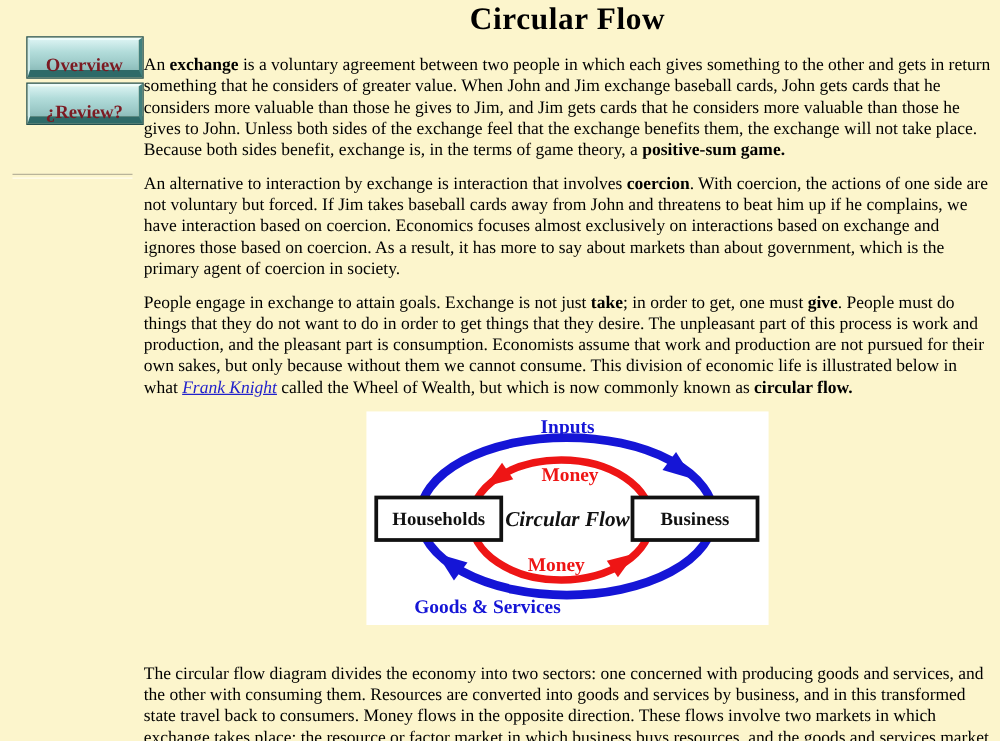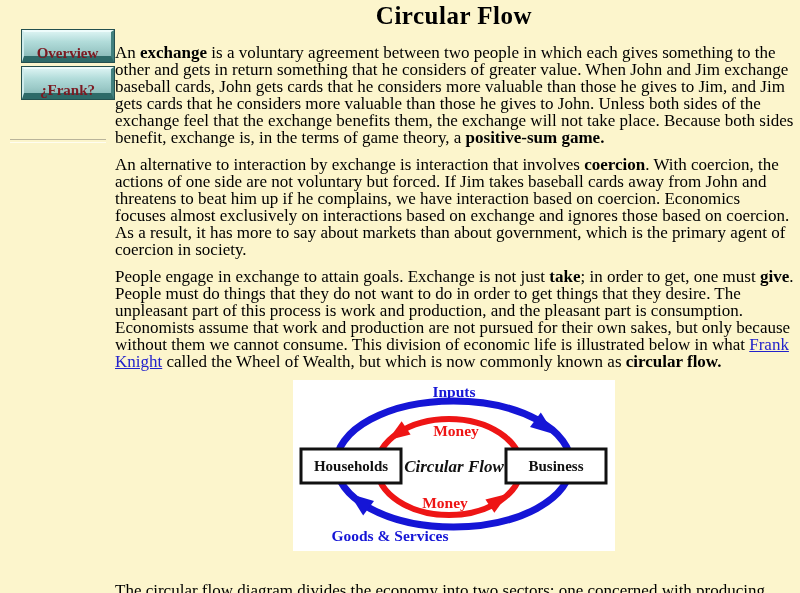--- a/index.html
+++ b/index.html
@@ -29,40 +29,40 @@
     border:0;border-top:1px solid #b9b49a;border-bottom:1px solid #fffdf0;
   }
   
   .content{position:absolute;left:112px;top:0;width:684px;}
   h1.title{
     margin:2px 0 14px 0;text-align:center;
     font-size:25px;font-weight:bold;letter-spacing:0.5px;
   }
   .content p{
     margin:0 2px 10px 3px;
-    font-size:17px;line-height:17px;
+    font-size:14px;line-height:17px;
   }
   .content p b{font-weight:bold;}
-  a.textlink{color:var(--link-color,#2222CC);text-decoration:underline;cursor:pointer;}
+  a.textlink{color:var(--link-color,#2222CC);text-decoration:underline;cursor:pointer;font-style:italic;}
   
   .diagram-wrap{width:322px;margin:0 auto 31px auto;}
   svg{display:block;}
   .flow-ellipse{fill:none;}
   .sector-box{fill:#ffffff;stroke:#111;stroke-width:3;}
   .box-label{font-family:"Liberation Serif","DejaVu Serif",serif;font-weight:bold;font-size:15px;fill:#111;}
   .lbl-blue{font-family:"Liberation Serif","DejaVu Serif",serif;font-weight:bold;font-size:15.5px;fill:var(--flow-blue,#1515D6);}
   .lbl-red{font-family:"Liberation Serif","DejaVu Serif",serif;font-weight:bold;font-size:15.5px;fill:var(--flow-red,#EE1515);}
   .lbl-center{font-family:"Liberation Serif","DejaVu Serif",serif;font-weight:bold;font-style:italic;font-size:17px;fill:#111;}
 </style>
 </head>
 <body style="--page-bg: #FCF5CC; --btn-text: #7B1A22; --link-color: #2222CC; --flow-blue: #1515D6; --flow-red: #EE1515;">
 
 <div class="leftnav">
   <button class="navbtn">Overview</button>
-  <button class="navbtn">¿Frank?</button>
+  <button class="navbtn">¿Review?</button>
   <hr class="nav-hr">
 </div>
 
 <div class="content">
   <h1 class="title">Circular Flow</h1>
 
   <p><span>An </span><b>exchange</b><span> is a voluntary agreement between two people in which each gives something to the other and gets in return something that he considers of greater value. When John and Jim exchange baseball cards, John gets cards that he considers more valuable than those he gives to Jim, and Jim gets cards that he considers more valuable than those he gives to John. Unless both sides of the exchange feel that the exchange benefits them, the exchange will not take place. Because both sides benefit, exchange is, in the terms of game theory, a </span><b>positive-sum game.</b></p>
   <p><span>An alternative to interaction by exchange is interaction that involves </span><b>coercion</b><span>. With coercion, the actions of one side are not voluntary but forced. If Jim takes baseball cards away from John and threatens to beat him up if he complains, we have interaction based on coercion. Economics focuses almost exclusively on interactions based on exchange and ignores those based on coercion. As a result, it has more to say about markets than about government, which is the primary agent of coercion in society.</span></p>
   <p><span>People engage in exchange to attain goals. Exchange is not just </span><b>take</b><span>; in order to get, one must </span><b>give</b><span>. People must do things that they do not want to do in order to get things that they desire. The unpleasant part of this process is work and production, and the pleasant part is consumption. Economists assume that work and production are not pursued for their own sakes, but only because without them we cannot consume. This division of economic life is illustrated below in what </span><a class="textlink" href="#">Frank Knight</a><span> called the Wheel of Wealth, but which is now commonly known as </span><b>circular flow.</b></p>
 

